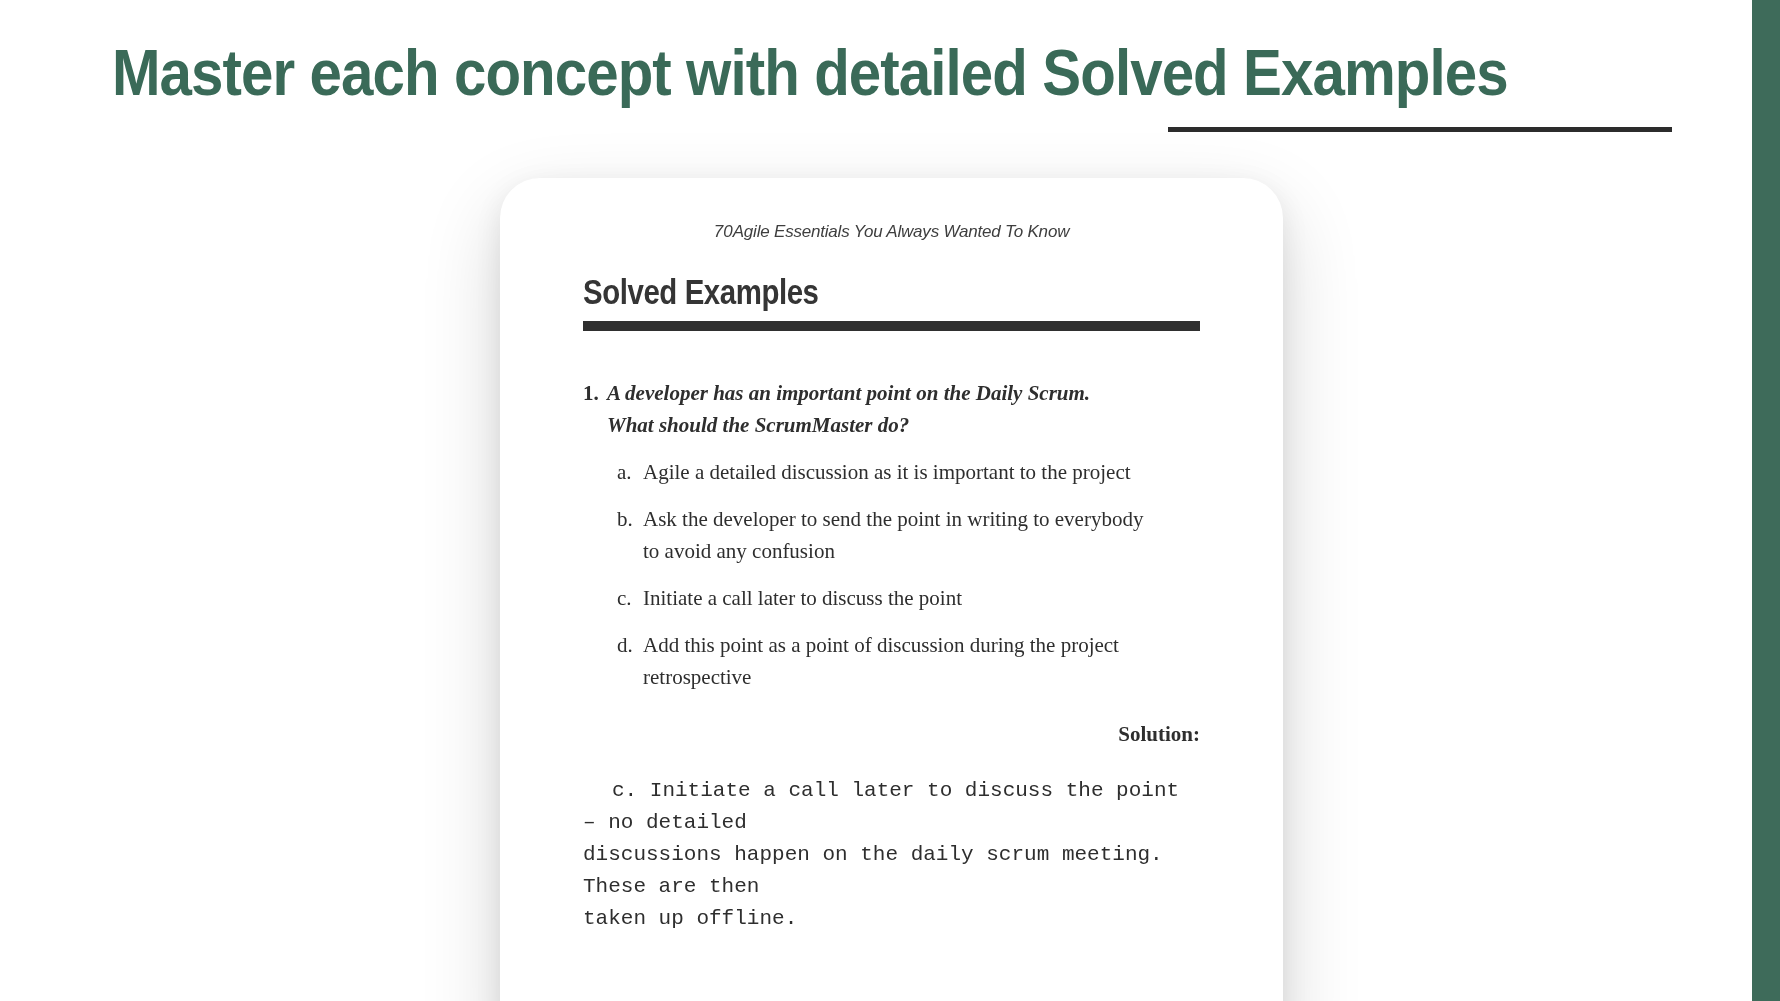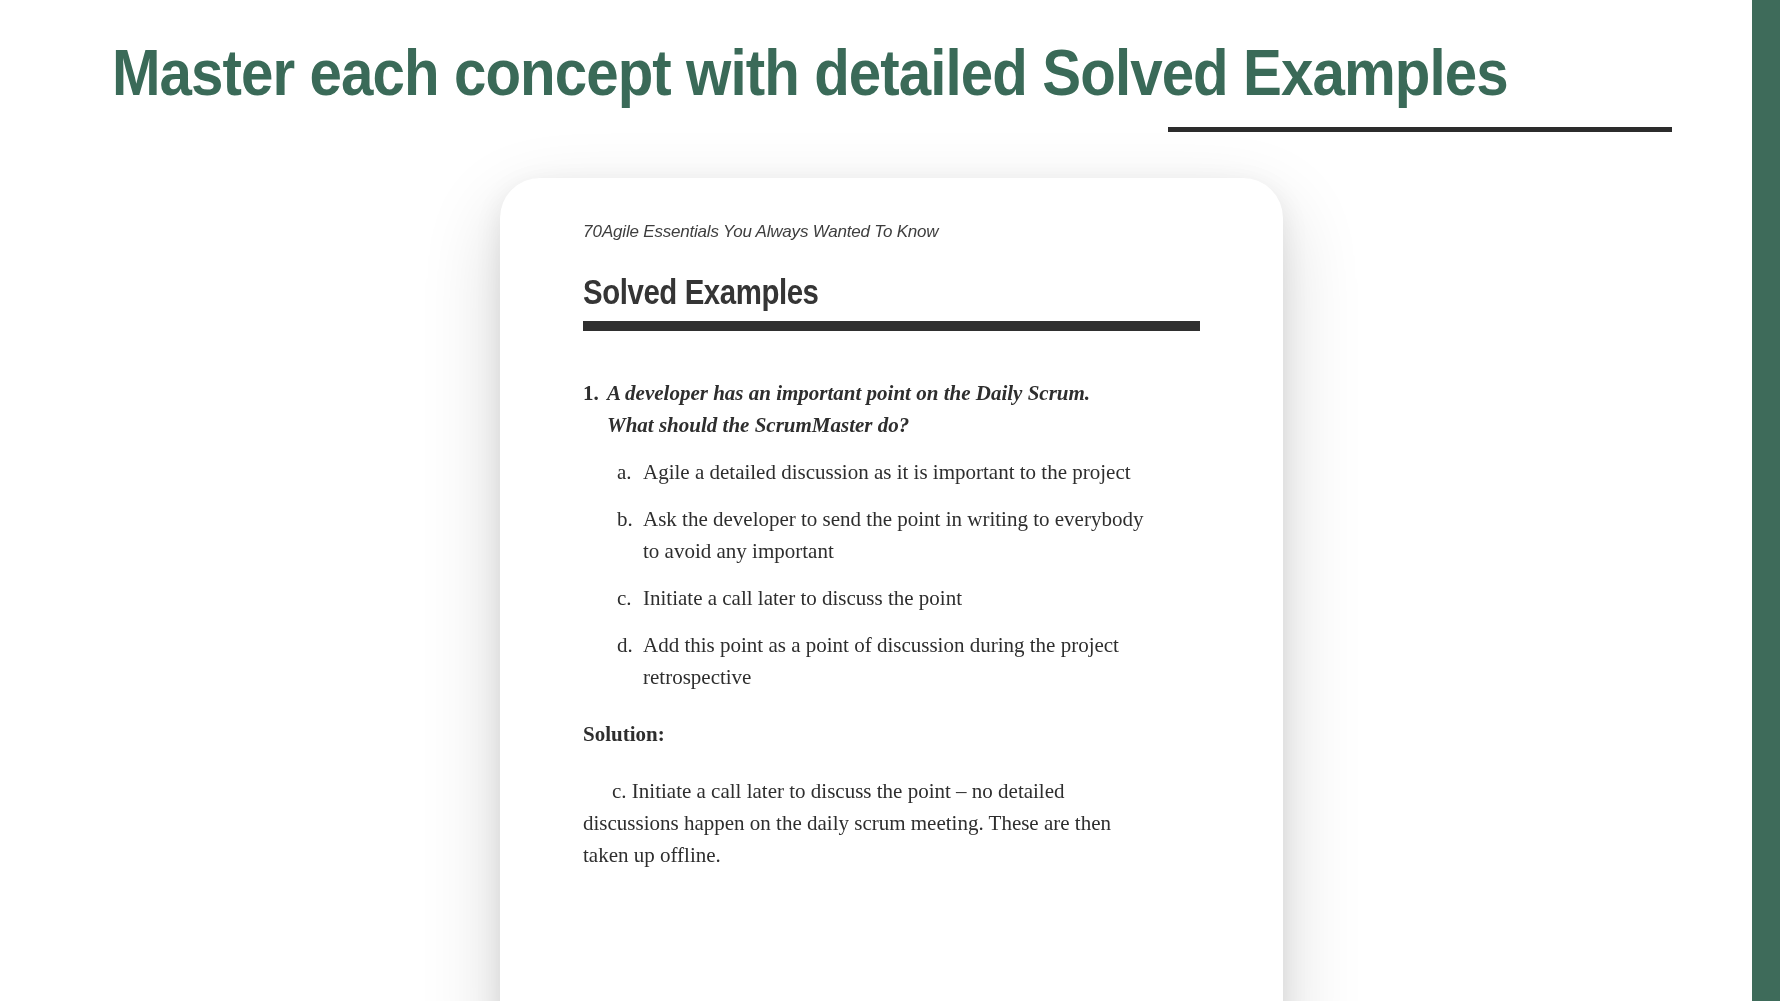--- a/index.html
+++ b/index.html
@@ -50,21 +50,21 @@
     width: 783px;
     height: 880px;
     background: #ffffff;
     border-radius: 40px;
     box-shadow: 0 30px 80px rgba(0,0,0,0.16), 0 8px 28px rgba(0,0,0,0.08);
     padding: 44px 83px 0 83px;
   }
 
   .page-header {
     display: flex;
-    justify-content: flex-start;
+    justify-content: center;
     align-items: baseline;
     font-size: 17px;
     font-style: italic;
     color: #3e3e3e;
   }
   .page-header .running-title { letter-spacing: -0.2px; }
 
   .section-title {
     margin-top: 32px;
     font-size: 35px;
@@ -102,25 +102,27 @@
   .option {
     display: flex;
     margin-top: 15px;
   }
   .option .opt-label { width: 26px; flex: 0 0 26px; }
   .option .opt-text { flex: 1; white-space: pre-line; }
 
   .solution-label {
     margin-top: 25px;
     font-weight: 700;
+    text-align: right;
   }
   .solution-text {
     margin-top: 25px;
     text-indent: 29px;
     white-space: pre-line;
+    font-family: Liberation Mono, monospace;
   }
 </style>
 </head>
 <body>
 
 <h1 class="slide-title">Master each concept with detailed Solved Examples</h1>
 
 <div class="title-underline"></div>
 
 <div class="accent-bar-right"></div>
@@ -145,21 +147,21 @@
     </div>
 
     <div class="options">
       <div class="option">
         <span class="opt-label">a.</span>
         <div class="opt-text">Agile a detailed discussion as it is important to the project</div>
       </div>
       <div class="option">
         <span class="opt-label">b.</span>
         <div class="opt-text">Ask the developer to send the point in writing to everybody
-to avoid any important</div>
+to avoid any confusion</div>
       </div>
       <div class="option">
         <span class="opt-label">c.</span>
         <div class="opt-text">Initiate a call later to discuss the point</div>
       </div>
       <div class="option">
         <span class="opt-label">d.</span>
         <div class="opt-text">Add this point as a point of discussion during the project
 retrospective</div>
       </div>

